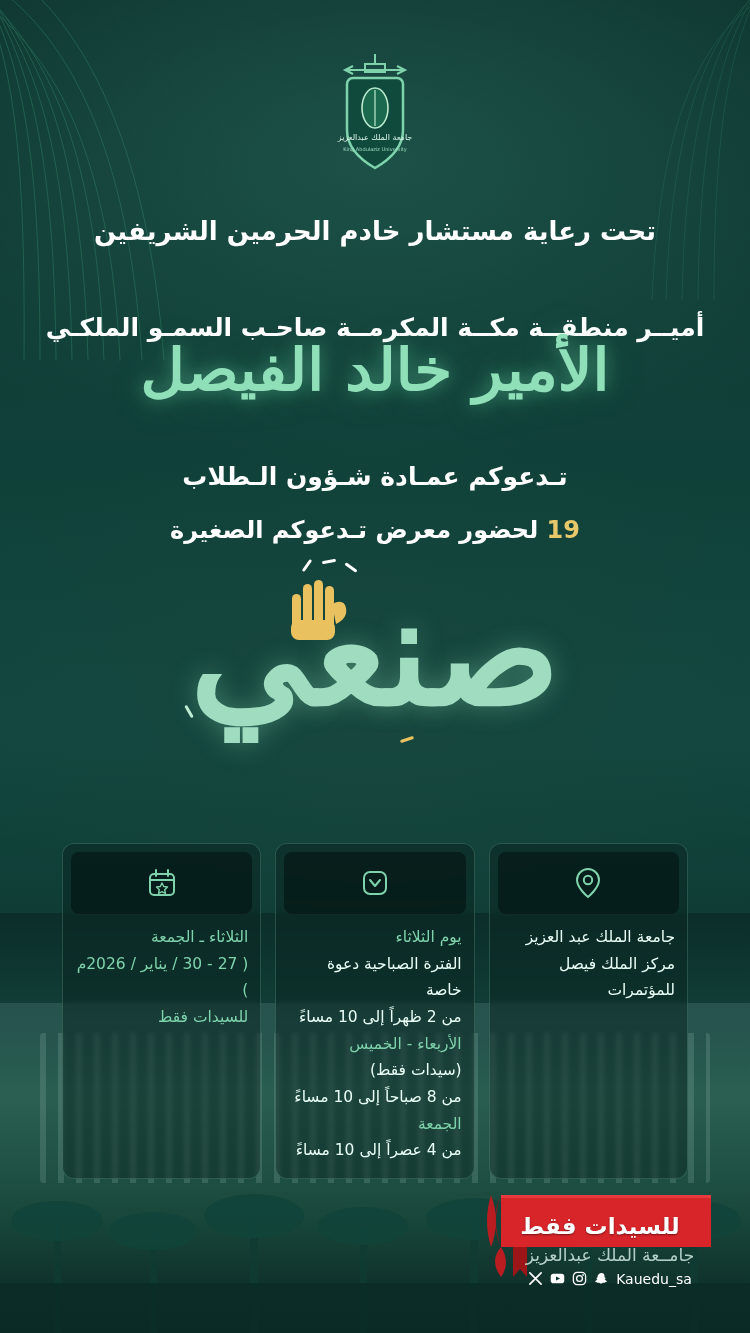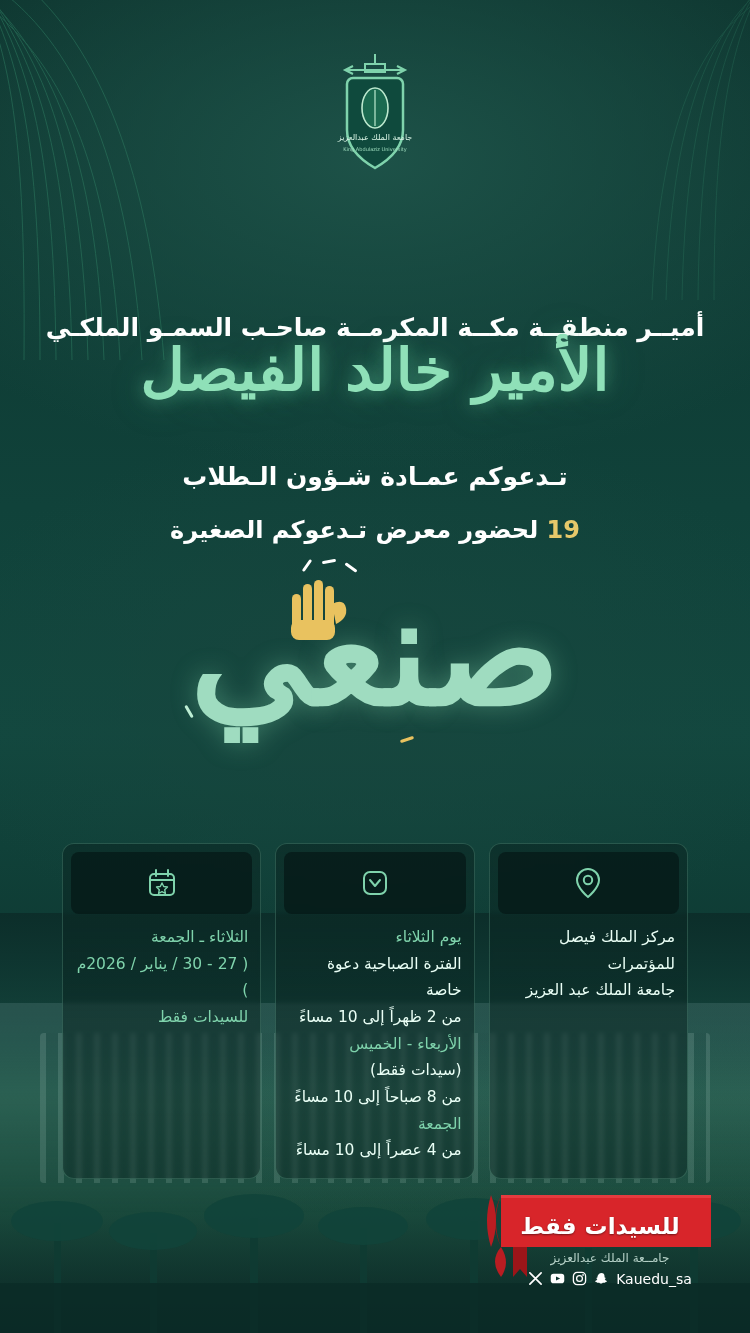--- a/index.html
+++ b/index.html
@@ -106,21 +106,21 @@
   .card-body .hl { color: #7fd3ac; }
   .card-body .sub { display: block; text-align: right; }
 
   
   .ribbon-wrap { position: absolute; bottom: 52px; left: 485px; width: 230px; height: 92px; }
   .ribbon-text {
     position: absolute; top: 24px; left: 0; right: 0; text-align: center;
     color: #ffffff; font-size: 23px; font-weight: bold;
     text-shadow: 0 1px 2px rgba(0,0,0,.45);
   }
-  .foot-name { color: #cfe9df; font-size: 12px; opacity: .85; margin-top: 39px; }
+  .foot-name { color: #cfe9df; font-size: 17px; opacity: .85; margin-top: 39px; }
   .foot-handle { color: #ffffff; font-size: 14px; margin-top: 6px; display: flex; gap: 7px; align-items: flex-start; justify-content: center; }
   .foot-handle .ic { width: 15px; height: 15px; display: inline-block; }
   .footer-block { position: absolute; bottom: 46px; right: 0; width: 280px; text-align: center; }
 </style>
 </head>
 <body>
 
 <div class="poster">
 
   <svg class="corner-lines" viewBox="0 0 260 360" preserveAspectRatio="none">
@@ -181,20 +181,21 @@
         <path d="M36 16 h20 v8 h-20 z"></path>
       </g>
       <path d="M24 30 h44 a6 6 0 0 1 6 6 v46 c0 18 -14 30 -28 38 c-14 -8 -28 -20 -28 -38 v-46 a6 6 0 0 1 6 -6 z" fill="#0f4a3d" stroke="#7fd3ac" stroke-width="2.5"></path>
       <ellipse cx="46" cy="60" rx="13" ry="20" fill="#1b6a50" stroke="#bde9cf" stroke-width="1.6"></ellipse>
       <path d="M46 42 v36" stroke="#bde9cf" stroke-width="1.2"></path>
       <text x="46" y="92" text-anchor="middle" font-size="8" fill="#d9f5e6" font-family="DejaVu Sans, sans-serif">جامعة الملك عبدالعزيز</text>
       <text x="46" y="103" text-anchor="middle" font-size="5" fill="#9ddcbd" font-family="DejaVu Sans, sans-serif">King Abdulaziz University</text>
     </svg>
   </div>
 
+  <div class="line patron1">تحت رعاية مستشار خادم الحرمين الشريفين</div>
   <div class="line patron2">أميــر منطقــة مكــة المكرمــة صاحـب السمـو الملكـي</div>
   <div class="prince-name">الأمير خالد الفيصل</div>
 
   <div class="line invite1">تـدعوكم عمـادة شـؤون الـطلاب</div>
   <div class="line invite2">
     <span class="num">19</span>
     <span>لحضور معرض تـدعوكم الصغيرة</span>
   </div>
 
   <div class="calli-wrap">
@@ -219,22 +220,22 @@
   <div class="cards">
 
     <div class="card">
       <div class="card-icon-bar">
         <svg width="34" height="34" viewBox="0 0 34 34">
           <path d="M17 3 c-6 0 -11 5 -11 11 c0 8 11 17 11 17 s11 -9 11 -17 c0 -6 -5 -11 -11 -11 z" fill="none" stroke="#7fd3ac" stroke-width="2"></path>
           <circle cx="17" cy="14" r="4.2" fill="none" stroke="#7fd3ac" stroke-width="2"></circle>
         </svg>
       </div>
       <div class="card-body">
+        <span class="sub">جامعة الملك عبد العزيز</span>
         <span class="sub">مركز الملك فيصل للمؤتمرات</span>
-        <span class="sub">جامعة الملك عبد العزيز</span>
       </div>
     </div>
 
     <div class="card">
       <div class="card-icon-bar">
         <svg width="34" height="34" viewBox="0 0 34 34">
           <rect x="6" y="6" width="22" height="22" rx="6" fill="none" stroke="#7fd3ac" stroke-width="2"></rect>
           <path d="M12 14 l5 6 l5 -6" fill="none" stroke="#7fd3ac" stroke-width="2" stroke-linecap="round" stroke-linejoin="round"></path>
         </svg>
       </div>

